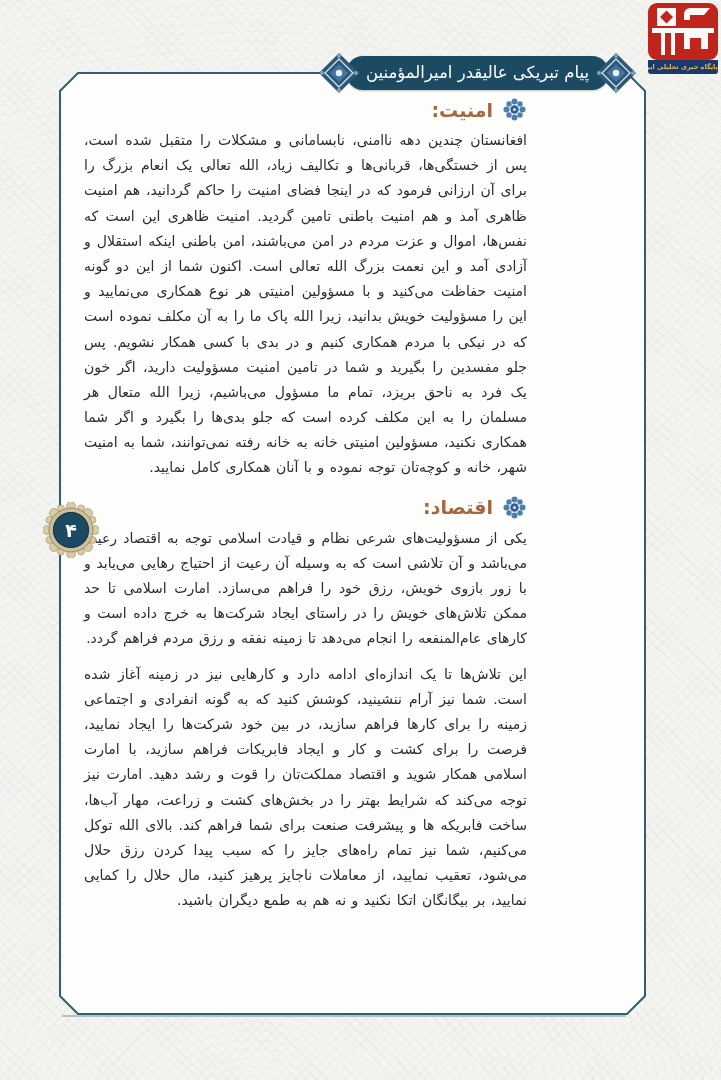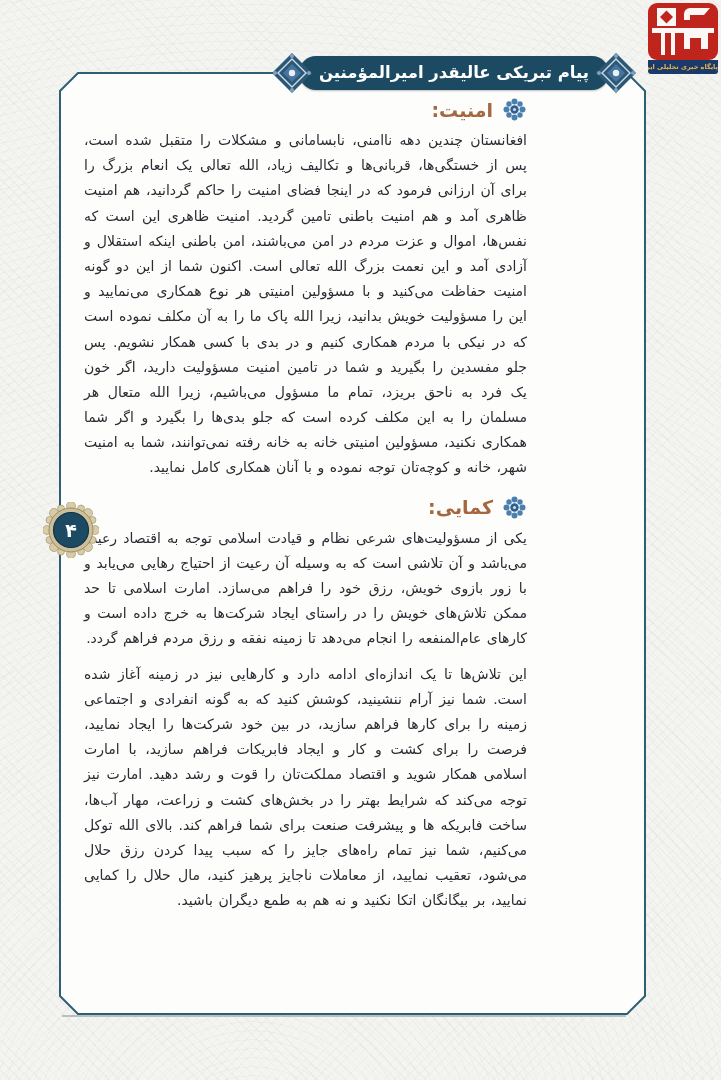--- a/index.html
+++ b/index.html
@@ -11,21 +11,21 @@
       repeating-linear-gradient(45deg, rgba(110,120,135,0.05) 0 1px, transparent 1px 7px),
       repeating-linear-gradient(-45deg, rgba(110,120,135,0.04) 0 1px, transparent 1px 7px),
       repeating-radial-gradient(circle at 35% 108%, rgba(120,120,130,0.05) 0 1px, transparent 1px 9px);
   }
   .frame-svg{position:absolute;left:0;top:0;width:721px;height:1080px;}
 
   
   .banner{position:absolute;top:52px;right:84px;display:flex;align-items:center;z-index:5;}
   .banner .pill{
     background:var(--banner-blue);color:#fff;height:34px;line-height:34px;
-    padding:0 20px;border-radius:17px;font-size:16.5px;font-weight:bold;
+    padding:0 20px;border-radius:17px;font-size:16.5px;font-weight:normal;
     white-space:nowrap;letter-spacing:.2px;margin:0 -14px;position:relative;z-index:1;
     box-shadow:0 1px 2px rgba(0,0,0,.25);
   }
   .medallion{width:42px;height:42px;position:relative;z-index:2;flex:0 0 auto;}
 
   
   .logo{position:absolute;top:3px;right:3px;width:70px;z-index:6;text-align:center;}
   .logo .mark{display:block;width:70px;height:57px;}
   .logo .strip{
     background:var(--logo-strip-navy);color:var(--logo-caption-gold);
@@ -158,19 +158,19 @@
           <circle cx="4.5" cy="12.5" r="3"></circle>
             <circle cx="20.5" cy="12.5" r="3"></circle>
           <circle cx="7" cy="7" r="2.7"></circle>
             <circle cx="18" cy="7" r="2.7"></circle>
           <circle cx="7" cy="18" r="2.7"></circle>
             <circle cx="18" cy="18" r="2.7"></circle>
         </g>
         <circle cx="12.5" cy="12.5" r="4.2" fill="#2e5f8f"></circle>
         <circle cx="12.5" cy="12.5" r="1.6" fill="#cfdce6"></circle>
       </svg>
-      <span class="section-title">کمایی:</span>
+      <span class="section-title">اقتصاد:</span>
     </div>
     <p>یکی از مسؤولیت‌های شرعی نظام و قیادت اسلامی توجه به اقتصاد رعیت می‌باشد و آن تلاشی است که به وسیله آن رعیت از احتیاج رهایی می‌یابد و با زور بازوی خویش، رزق خود را فراهم می‌سازد. امارت اسلامی تا حد ممکن تلاش‌های خویش را در راستای ایجاد شرکت‌ها به خرج داده است و کارهای عام‌المنفعه را انجام می‌دهد تا زمینه نفقه و رزق مردم فراهم گردد.</p>
     <p>این تلاش‌ها تا یک اندازه‌ای ادامه دارد و کارهایی نیز در زمینه آغاز شده است. شما نیز آرام ننشینید، کوشش کنید که به گونه انفرادی و اجتماعی زمینه را برای کارها فراهم سازید، در بین خود شرکت‌ها را ایجاد نمایید، فرصت را برای کشت و کار و ایجاد فابریکات فراهم سازید، با امارت اسلامی همکار شوید و اقتصاد مملکت‌تان را قوت و رشد دهید. امارت نیز توجه می‌کند که شرایط بهتر را در بخش‌های کشت و زراعت، مهار آب‌ها، ساخت فابریکه ها و پیشرفت صنعت برای شما فراهم کند. بالای الله توکل می‌کنیم، شما نیز تمام راه‌های جایز را که سبب پیدا کردن رزق حلال می‌شود، تعقیب نمایید، از معاملات ناجایز پرهیز کنید، مال حلال را کمایی نمایید، بر بیگانگان اتکا نکنید و نه هم به طمع دیگران باشید.</p>
   </div>
 
 </div>
 
 </body></html>

